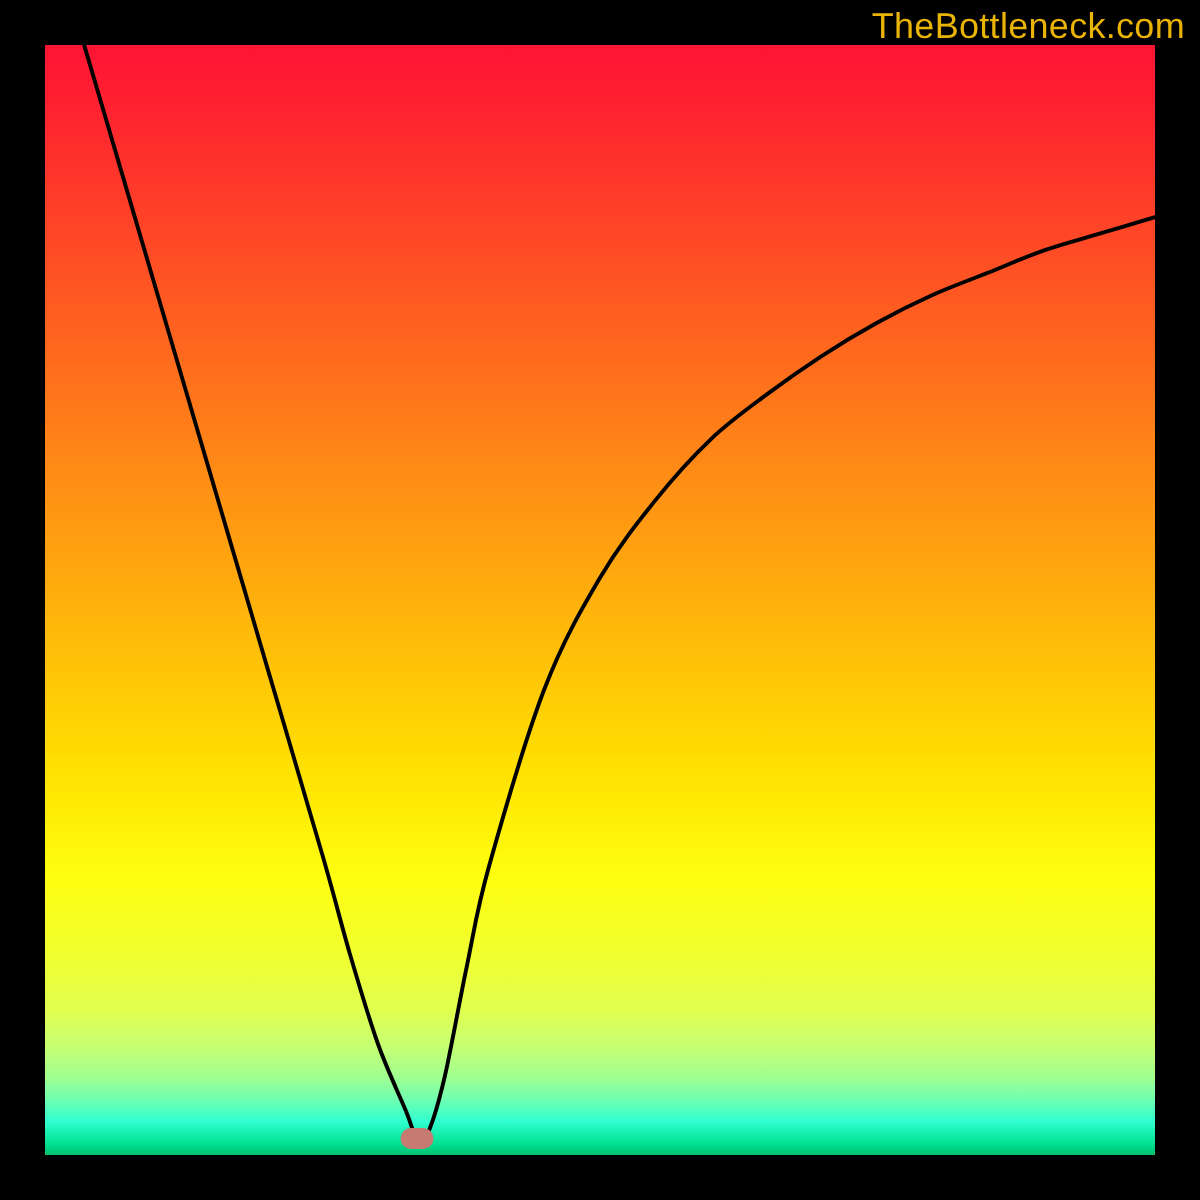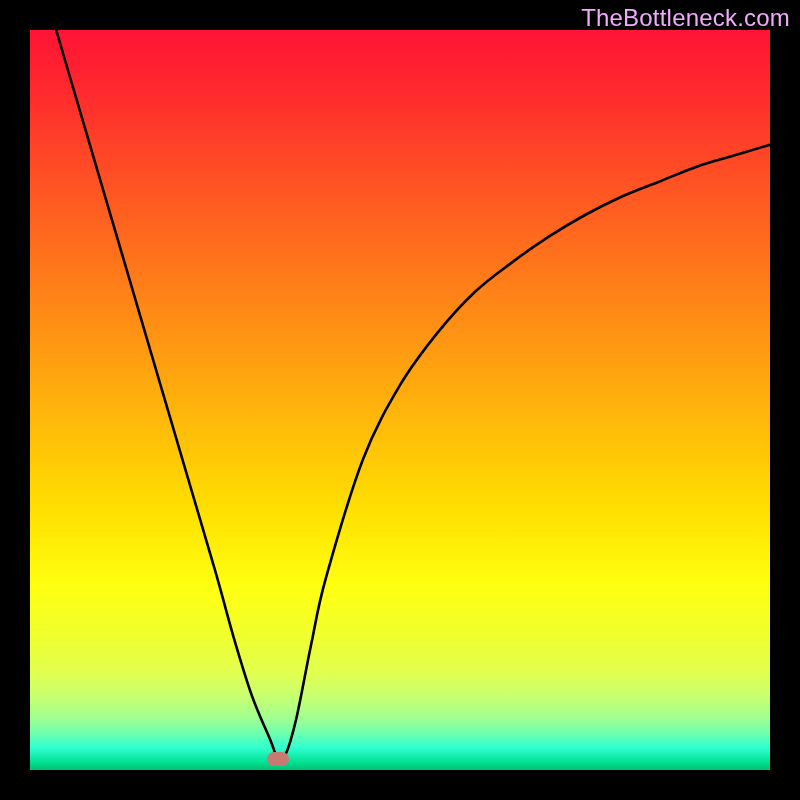--- a/index.html
+++ b/index.html
@@ -35,21 +35,21 @@
       #00e090 99%,
       #00c070 100%);
   }
   .watermark {
     position: absolute;
     top: 4px;
     right: 10px;
     font-family: Arial, Helvetica, sans-serif;
     font-size: 24px;
     font-weight: 500;
-    color: #f0abfc;
+    color: #eab308;
     letter-spacing: 0.2px;
     margin-left: 26px;
   }
   svg.curve {
     position: absolute;
     left: 0; top: 0;
     width: 100%;
     height: 100%;
     overflow: visible;
   }

